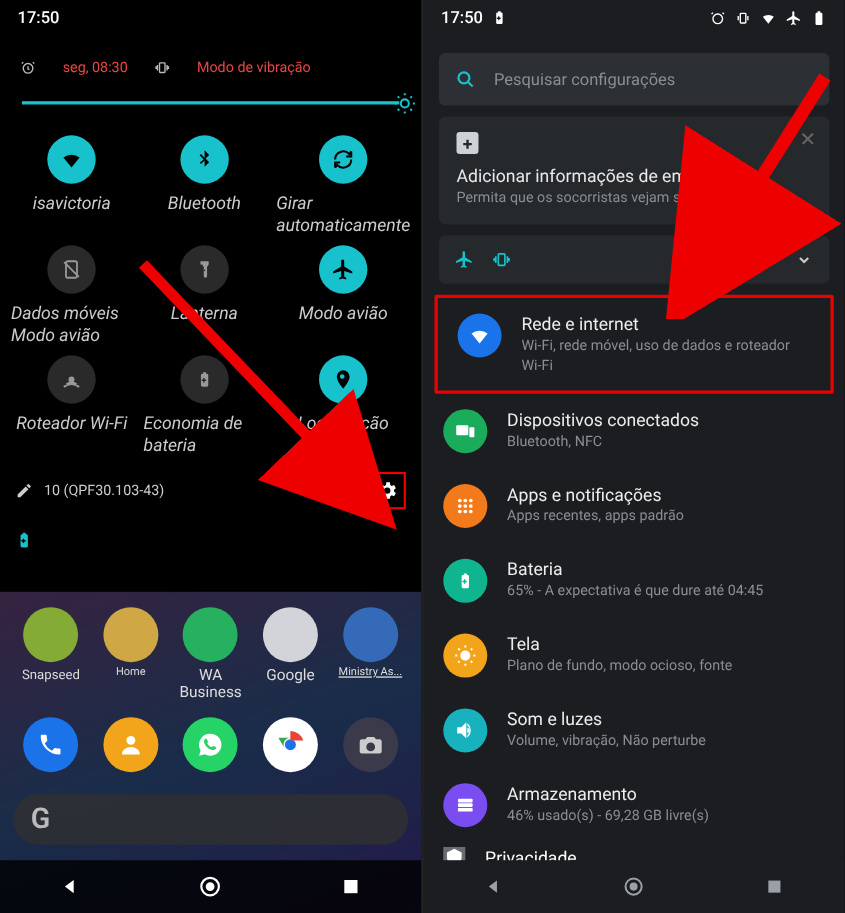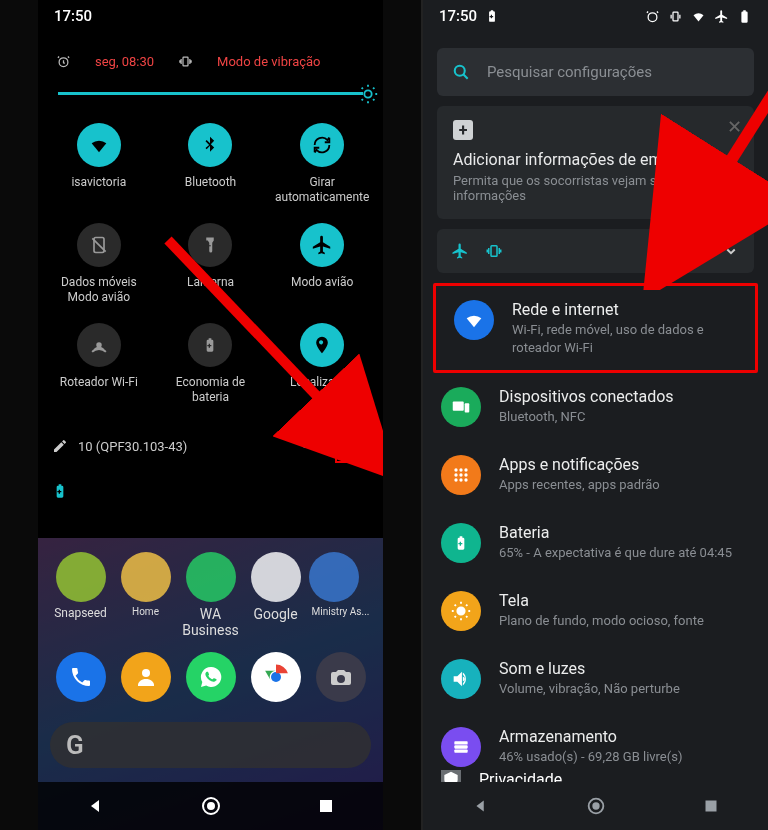--- a/index.html
+++ b/index.html
@@ -5,37 +5,37 @@
   * { box-sizing: border-box; margin: 0; padding: 0; }
   body {
     background: #0a0a0a;
     font-family: Roboto, -apple-system, "Segoe UI", sans-serif;
     width: 768px;
     height: 830px;
     display: flex;
     overflow: hidden;
     color: #fff;
   }
-  .phone { flex: 1; position: relative; height: 830px; overflow: hidden; margin-left: 38px; }
+  .phone { flex: 1; position: relative; height: 830px; overflow: hidden; }
   .phone-left { background: #000; }
   .phone-right { background: #1b1d20; border-left: 2px solid #222;}
   .status-bar { display: flex; justify-content: space-between; align-items:center; padding: 6px 16px; font-size: 15px; font-weight: 500; height:32px;}
   .status-icons { display:flex; gap:8px; align-items:center;}
   .status-icons svg, .status-icons span.ic { width:15px; height:15px; display:inline-block;}
   .qs-header { display:flex; align-items:center; gap:24px; padding: 22px 18px 14px; font-size:13px; color:#ef4444;}
   .qs-header svg{width:15px;height:15px;}
   .slider-wrap{ padding:0 20px; position:relative; height:22px; margin-bottom:18px;}
   .slider-track{ height:3px; background:#17c2cc; width:100%; position:relative; top:9px;}
   .slider-thumb{ position:absolute; right:4px; top:0; width:22px;height:22px; }
   .tiles{ display:grid; grid-template-columns:repeat(3,1fr); gap:8px 6px; padding:0 8px;}
   .tile{ display:flex; flex-direction:column; align-items:center; justify-content:flex-start; height:92px;}
   .tile .circle{ width:44px;height:44px;border-radius:50%; display:flex;align-items:center;justify-content:center; margin-bottom:8px;}
   .tile .circle.on{ background:#17c2cc; color:#000;}
   .tile .circle.off{ background:#2a2a2a; color:#999;}
-  .tile .lbl{ font-size:12px; color:#ccc; text-align:center; line-height:1.25; padding:0 2px;}
+  .tile .lbl{ font-size:16px; color:#ccc; text-align:left; line-height:1.25; padding:0 2px;font-style:italic;}
   .qs-footer{ display:flex; align-items:center; padding:10px 14px; font-size:13px; color:#ccc; gap:10px; margin-top:4px;}
   .qs-footer .dots{margin-left:auto; display:flex; gap:4px;}
   .qs-footer .dots span{width:4px;height:4px;border-radius:50%; background:#555;}
   .qs-footer .dots span.a{background:#17c2cc;}
   .gear-btn{ margin-left:10px; width:34px;height:34px; display:flex;align-items:center;justify-content:center; border:2px solid #e00; background:#000;}
   .notif-bar{ margin:4px 6px 0; padding:6px 8px; }
   .notif-bar svg{width:16px;height:16px;}
   .home-blur{ position:absolute; left:0; right:0; top:538px; bottom:0; background:linear-gradient(160deg,#5a3a6b,#2a4a7a,#3a2a7a); filter:brightness(.6); }
   .home-apps-row{position:absolute; left:0;right:0; display:flex; justify-content:space-around; padding:0 10px;}
   .home-apps-row.r1{top:552px;}
@@ -210,21 +210,21 @@
         <div style="font-size:10px;color:#ddd;text-align:right">Home</div>
       </div>
       <div style="display: flex; flex-direction: column; align-items: center; gap: 4px; width: 64px;">
         <div class="app-ic" style="background:#25d366;opacity:.8"></div>
         <div style="font-size:14px;color:#ddd;text-align:center">WA Business</div>
       </div>
       <div style="display: flex; flex-direction: column; align-items: center; gap: 4px; width: 64px;">
         <div class="app-ic" style="background:#fff;opacity:.8"></div>
         <div style="font-size:14px;color:#ddd;text-align:center">Google</div>
       </div>
-      <div style="display: flex; flex-direction: column; gap: 4px; width: 64px;">
+      <div style="display: flex; flex-direction: column; align-items: center; gap: 4px; width: 64px; text-decoration: underline;">
         <div class="app-ic" style="background:#3a7bd5;opacity:.8"></div>
         <div style="font-size:10px;color:#ddd;text-align:center">Ministry As...</div>
       </div>
     </div>
   <div class="home-apps-row r2">
     <div class="app-ic" style="background:#1a73e8">
         <svg width="24" height="24" viewBox="0 0 24 24" fill="#fff">
           <path d="M6.6 10.8a15 15 0 006.6 6.6l2.2-2.2a1 1 0 011-.25 11.4 11.4 0 003.6.57 1 1 0 011 1V20a1 1 0 01-1 1A17 17 0 013 4a1 1 0 011-1h3.5a1 1 0 011 1c0 1.25.2 2.45.57 3.6a1 1 0 01-.25 1L6.6 10.8z"></path>
         </svg>
       </div>

